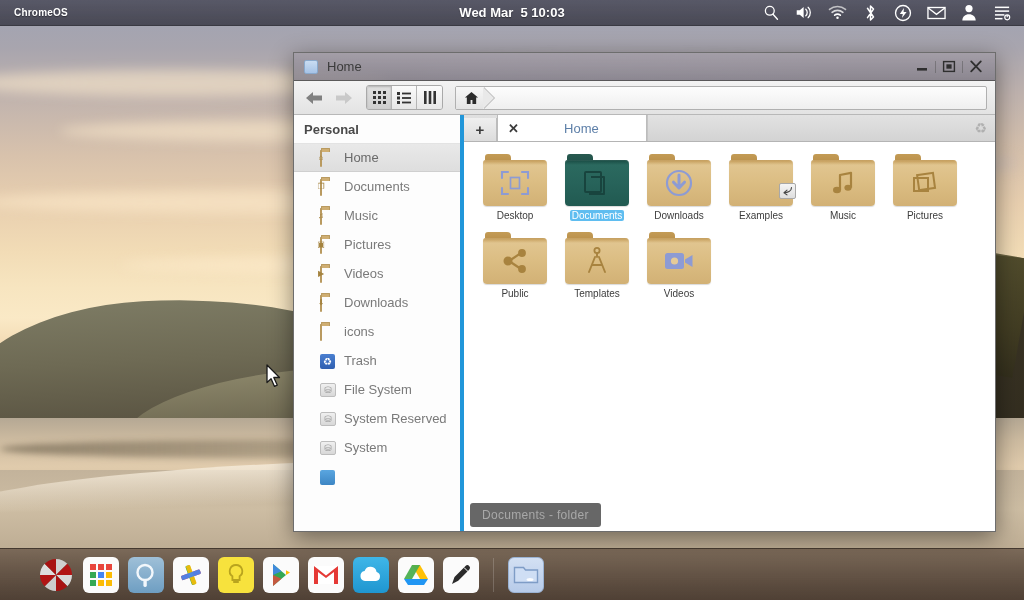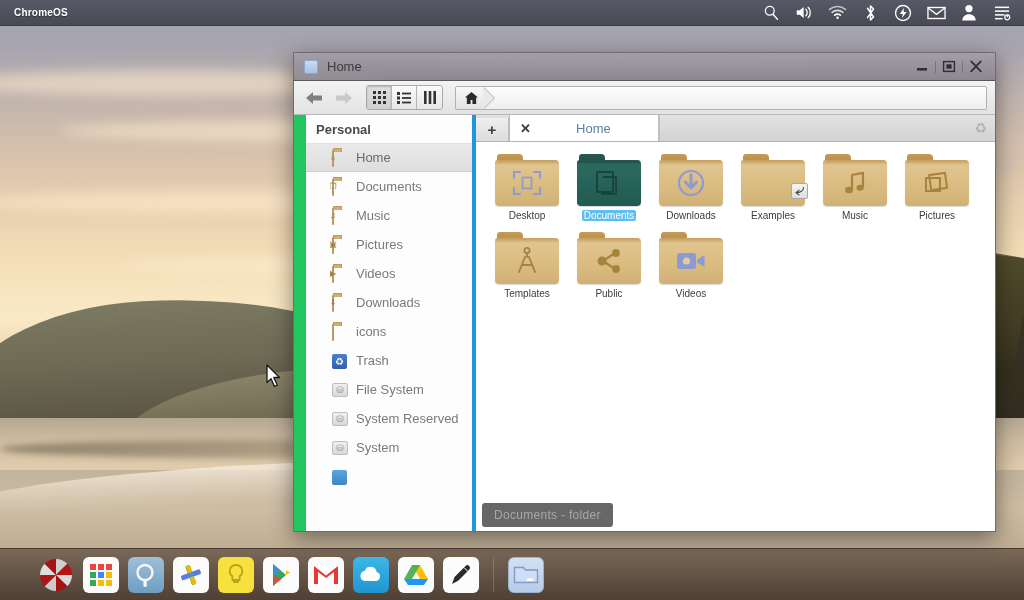--- a/index.html
+++ b/index.html
@@ -155,21 +155,21 @@
     content:''; position:absolute; right:-11px; top:0;
     border-top: 11px solid transparent; border-bottom: 11px solid transparent;
     border-left: 11px solid #e9e9e9;
   }
   .crumb-arrow-line{
     content:''; position:absolute; right:-12px; top:0;
     border-top: 11px solid transparent; border-bottom: 11px solid transparent;
     border-left: 11px solid #b0b0b0;
   }
 
-  .body-row { flex: 1; display: flex; background:#22c55e; min-height:0;padding-left:12px; }
+  .body-row { flex: 1; display: flex; background:#22c55e; min-height:0; }
 
   
   .sidebar {
     width: 166px; flex: 0 0 166px; background:#fdfdfd;
     overflow:hidden; position:relative;
     border-right: none;
   }
   .sb-section {
     font-size: 13px; font-weight: bold; color:#4a4a4a;
     padding: 7px 0 6px 10px;
@@ -316,20 +316,21 @@
   <div class="wp-cliff-grass"></div>
   <div class="wp-water"></div>
   <div class="wp-darkband"></div>
   <div class="wp-waterglow"></div>
   <div class="wp-sand"></div>
   <div class="wp-foam"></div>
 </div>
 
 <div id="top-panel">
   <div class="tp-title">ChromeOS</div>
+  <div class="tp-clock">Wed Mar  5 10:03</div>
   <div class="tp-tray">
     <span class="tray-ico">
       <svg width="17" height="17" viewBox="0 0 20 20">
           <circle cx="8" cy="8" r="5.2" fill="none" stroke="#fff" stroke-width="1.5"></circle>
           <line x1="11.8" y1="12" x2="17" y2="18" stroke="#fff" stroke-width="1.6" stroke-linecap="round"></line>
         </svg>
     </span>
     <span class="tray-ico">
       <svg width="19" height="17" viewBox="0 0 22 18">
           <path d="M2 6.5h3.5L10 2.5v13L5.5 11.5H2z" fill="#fff"></path>
@@ -638,46 +639,46 @@
               </div>
             </div>
             <div class="filelabel">Pictures</div>
           </div>
 
           <div class="fileitem">
             <div class="bigfolder">
               <div class="bf-tab"></div>
                 <div class="bf-body"></div>
               <div class="bf-glyph">
-                <svg width="26" height="30" viewBox="0 0 26 30">
-                    <circle cx="13" cy="4.5" r="2.6" fill="none" stroke="#a8833f" stroke-width="1.8"></circle>
-                    <path d="M13 7v4M11 11L5 26M15 11l6 15M8.3 19h9.4" fill="none" stroke="#a8833f" stroke-width="1.9" stroke-linecap="round"></path>
-                  </svg>
-              </div>
-            </div>
-            <div class="filelabel">Templates</div>
-          </div>
-
-          <div class="fileitem">
-            <div class="bigfolder">
-              <div class="bf-tab"></div>
-                <div class="bf-body"></div>
-              <div class="bf-glyph">
                 <svg width="28" height="28" viewBox="0 0 28 28">
                     <g stroke="#a8833f" stroke-width="2.2" fill="#a8833f">
                       <line x1="8" y1="14" x2="20" y2="6"></line>
                       <line x1="8" y1="14" x2="20" y2="22"></line>
                       <circle cx="7" cy="14" r="3.4"></circle>
                       <circle cx="21" cy="6" r="2.8"></circle>
                       <circle cx="21" cy="22" r="2.8"></circle>
                     </g>
                   </svg>
               </div>
             </div>
             <div class="filelabel">Public</div>
+          </div>
+
+          <div class="fileitem">
+            <div class="bigfolder">
+              <div class="bf-tab"></div>
+                <div class="bf-body"></div>
+              <div class="bf-glyph">
+                <svg width="26" height="30" viewBox="0 0 26 30">
+                    <circle cx="13" cy="4.5" r="2.6" fill="none" stroke="#a8833f" stroke-width="1.8"></circle>
+                    <path d="M13 7v4M11 11L5 26M15 11l6 15M8.3 19h9.4" fill="none" stroke="#a8833f" stroke-width="1.9" stroke-linecap="round"></path>
+                  </svg>
+              </div>
+            </div>
+            <div class="filelabel">Templates</div>
           </div>
 
           <div class="fileitem">
             <div class="bigfolder">
               <div class="bf-tab"></div>
                 <div class="bf-body"></div>
               <div class="bf-glyph">
                 <svg width="32" height="22" viewBox="0 0 32 22">
                     <rect x="2" y="3" width="19" height="16" rx="2.5" fill="#8d9bd4"></rect>
                     <path d="M22 9.5l7.5-4.5v12l-7.5-4.5z" fill="#8d9bd4"></path>

